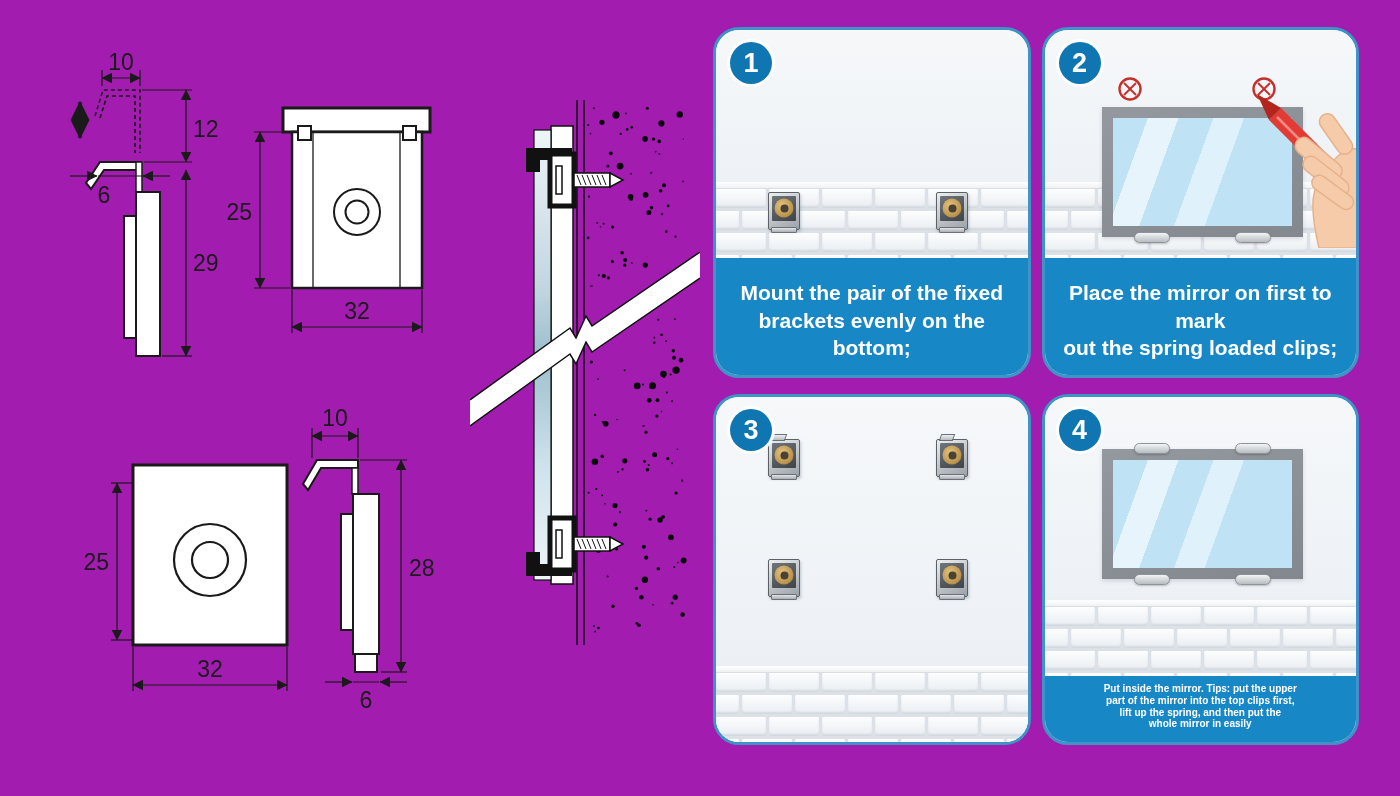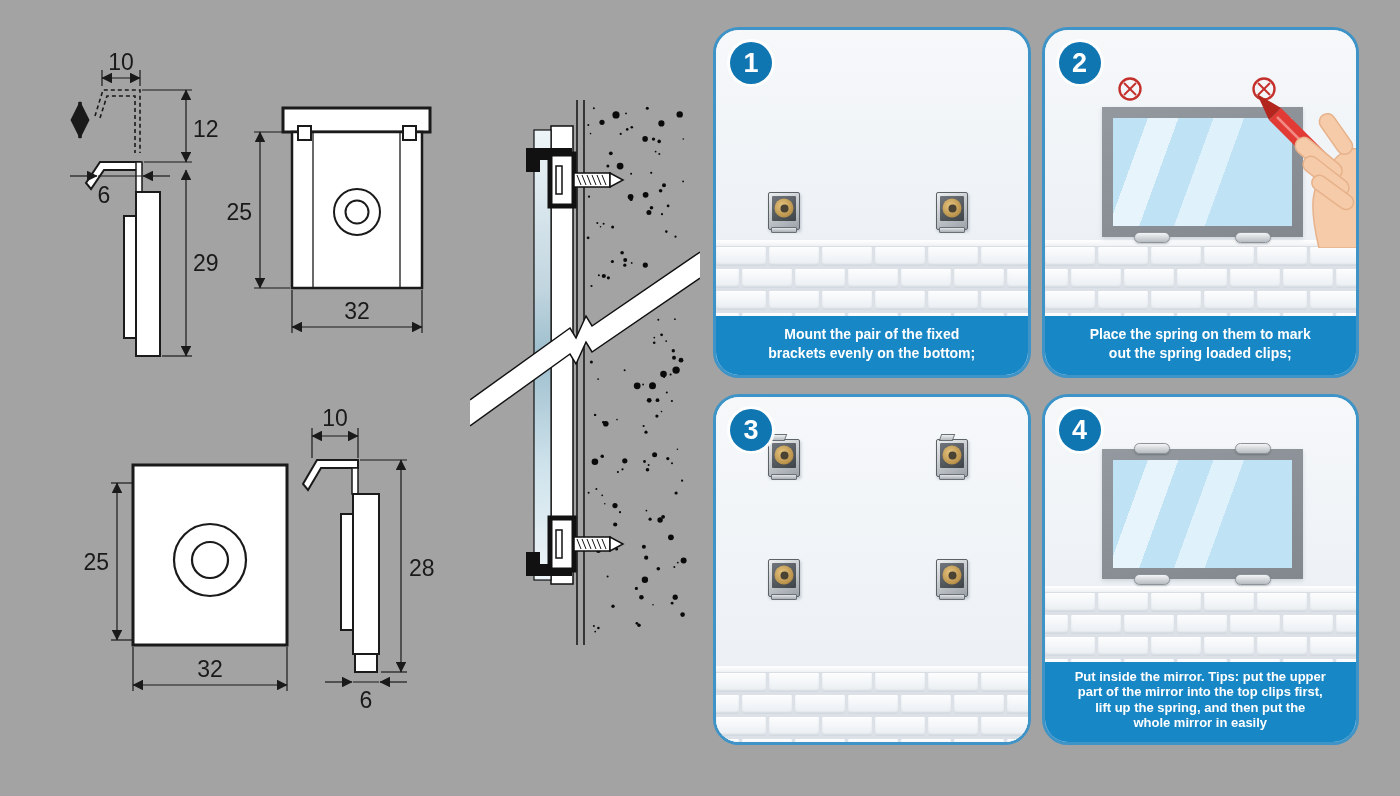--- a/index.html
+++ b/index.html
@@ -1,37 +1,37 @@
 <!DOCTYPE html>
 <html><head>
 <meta charset="utf-8">
 <style>
   * { margin:0; padding:0; box-sizing:border-box; }
   html,body { background:#fff; }
   body { font-family:"Liberation Sans", sans-serif; }
-  #stage { position:relative; width:1400px; height:796px; background:#a3a3a3; overflow:hidden; }
+  #stage { position:relative; width:1400px; height:796px; background:#a21caf; overflow:hidden; }
 
   
   .drawing { position:absolute; }
   .drawing text { font-family:"Liberation Sans", sans-serif; font-size:23px; fill:#1a1a1a; }
 
   
   #steps-grid { position:absolute; left:713px; top:27px; width:646px; height:718px;
     display:grid; grid-template-columns:1fr 1fr; grid-template-rows:1fr 1fr;
     column-gap:11px; row-gap:16px; }
   .panel { position:relative; border:3px solid #3e93c7; border-radius:26px; overflow:hidden;
     display:flex; flex-direction:column; background:#eef2f6; }
   .scene { position:relative; flex:1; background:linear-gradient(180deg,#f6f8fa 0%, #eef2f6 65%, #e9edf2 100%); }
   .badge { position:absolute; top:12px; left:14px; width:42px; height:42px; border-radius:50%;
     background:#0f76b2; color:#fff; font-weight:bold; font-size:27px;
     display:flex; align-items:center; justify-content:center; z-index:6;
     box-shadow:0 0 0 3px rgba(255,255,255,.92), 0 1px 3px rgba(0,0,0,.18); }
   .caption { background:#1887c6; color:#fff; font-weight:bold; text-align:center;
-    white-space:pre-line; font-size:14px; line-height:1.32; padding:9px 6px 13px; }
-  .caption.small { font-size:13px; line-height:1.17; padding:7px 2px 12px; }
+    white-space:pre-line; font-size:21px; line-height:1.32; padding:21px 6px 13px; }
+  .caption.small { font-size:10px; line-height:1.17; padding:7px 2px 12px; }
 
   
   .tiles { position:absolute; left:0; right:0; bottom:0; height:76px; z-index:1; }
   .ledge { height:7px; background:linear-gradient(#ffffff,#eef1f4); border-bottom:1px solid #d8dee4;
     box-shadow:0 2px 3px rgba(120,140,160,.18); }
   .bricks { position:absolute; top:7px; left:0; right:0; bottom:0; background:#dce1e7; overflow:hidden; }
   .brick-row { display:flex; gap:3px; margin-bottom:3px; }
   .brick { flex:0 0 50px; height:19px; border-radius:2px;
     background:linear-gradient(180deg,#fdfdfe,#f1f4f7 60%,#e9edf1);
     box-shadow:inset 0 1px 0 #fff, inset 0 -2px 2px rgba(150,165,180,.28); }
@@ -501,21 +501,21 @@
                 <div class="brick"></div>
                 <div class="brick"></div>
                 <div class="brick"></div>
                 <div class="brick"></div>
                 <div class="brick"></div>
                 <div class="brick"></div>
               </div>
             </div>
         </div>
       </div>
-      <div class="caption">Place the spring on them to mark
+      <div class="caption">Place the mirror on first to mark
 out the spring loaded clips;</div>
     </div>
 
     <div class="panel">
       <div class="scene">
         <div class="badge">3</div>
         <div class="wall-clip" style="left:52px; top:42px;">
           <div class="clip-tab"></div>
           <div class="clip-face"></div>
           <div class="washer">

